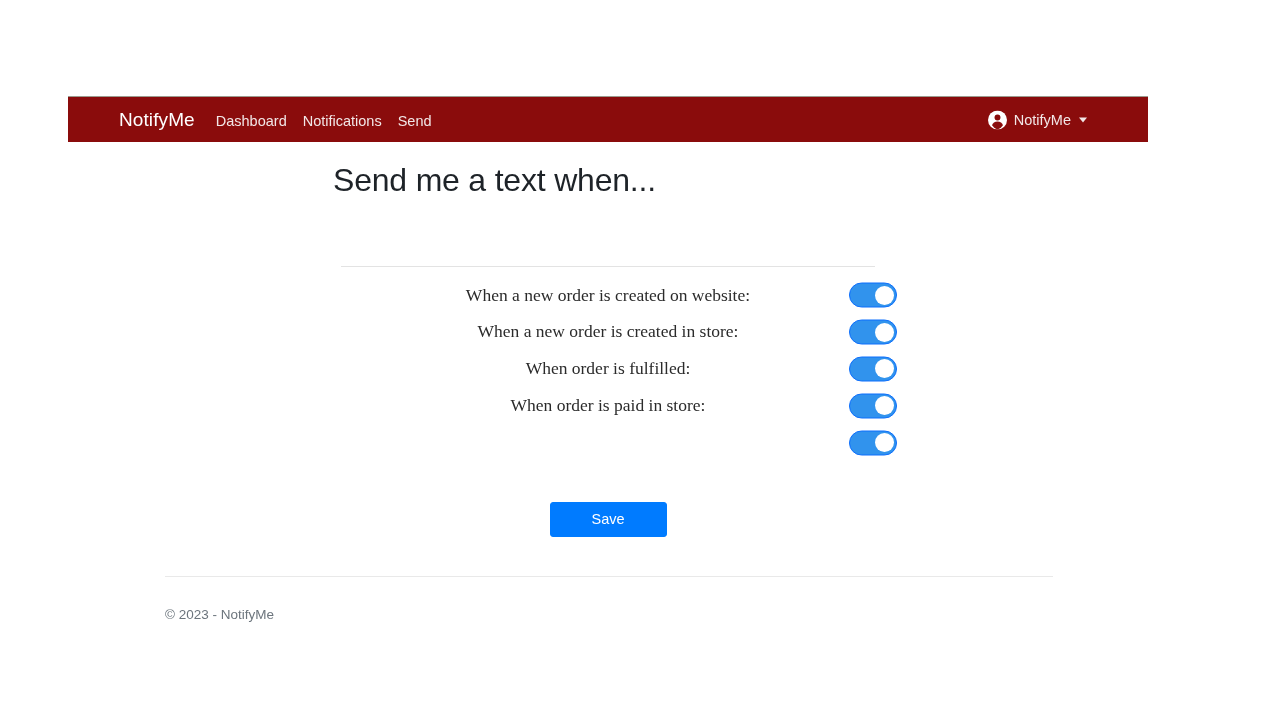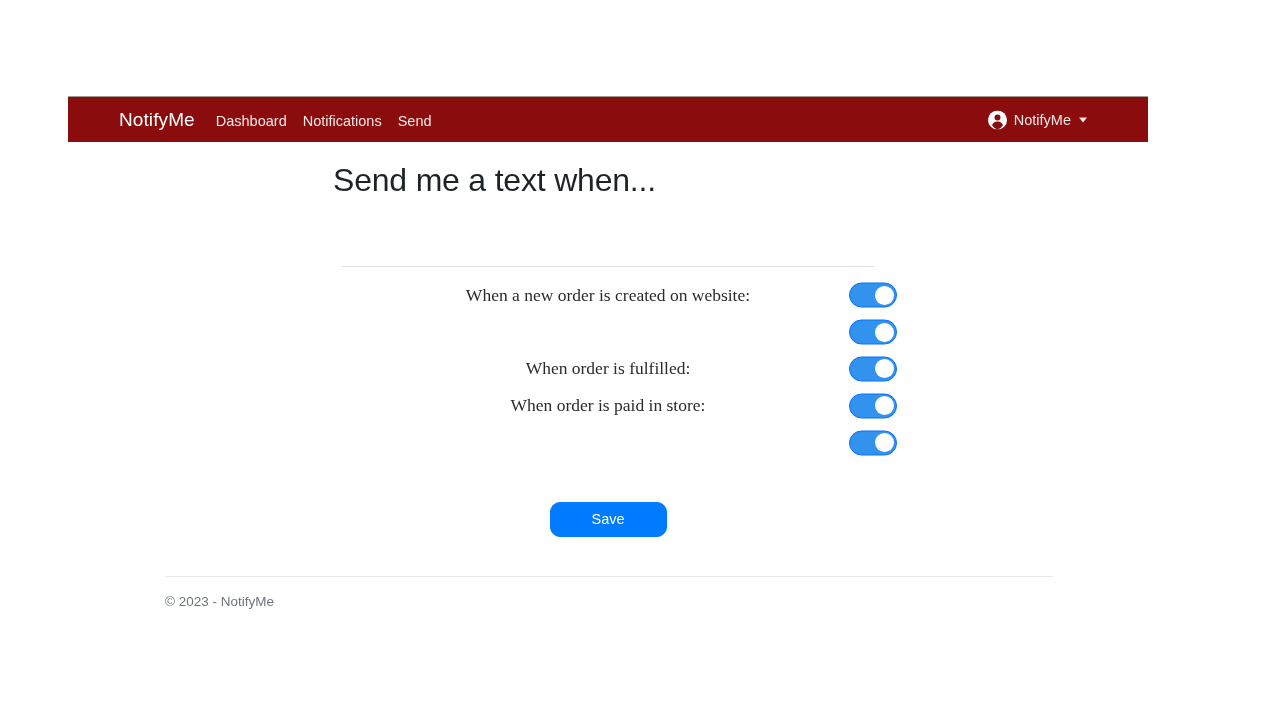--- a/index.html
+++ b/index.html
@@ -192,33 +192,33 @@
   }
 
   .save-button {
     background: #007bff;
     border: 1px solid #007bff;
     color: #ffffff;
     font-family: "Liberation Sans", sans-serif;
     font-size: 14.5px;
     line-height: 1;
     padding: 9px 22px;
-    border-radius: 10px;
+    border-radius: 3px;
     min-width: 117px;
     cursor: pointer;
   }
 
   
   #footer {
     position: absolute;
     left: 97px;
     top: 434px;
     width: 888px;
     border-top: 1px solid #e9e9e9;
-    padding-top: 15px;
+    padding-top: 28px;
   }
 
   .footer-text {
     font-size: 13.5px;
     color: #6c757d;
     white-space: nowrap;
   }
 </style>
 </head>
 <body>
@@ -256,20 +256,21 @@
       <div class="settings-list">
 
         <div class="setting-row">
           <span class="setting-label">When a new order is created on website:</span>
           <div class="toggle">
             <div class="knob"></div>
           </div>
         </div>
 
         <div class="setting-row">
+          <span class="setting-label">When a new order is created in store:</span>
           <div class="toggle">
             <div class="knob"></div>
           </div>
         </div>
 
 
         <div class="setting-row">
           <span class="setting-label">When order is fulfilled:</span>
           <div class="toggle">
             <div class="knob"></div>

